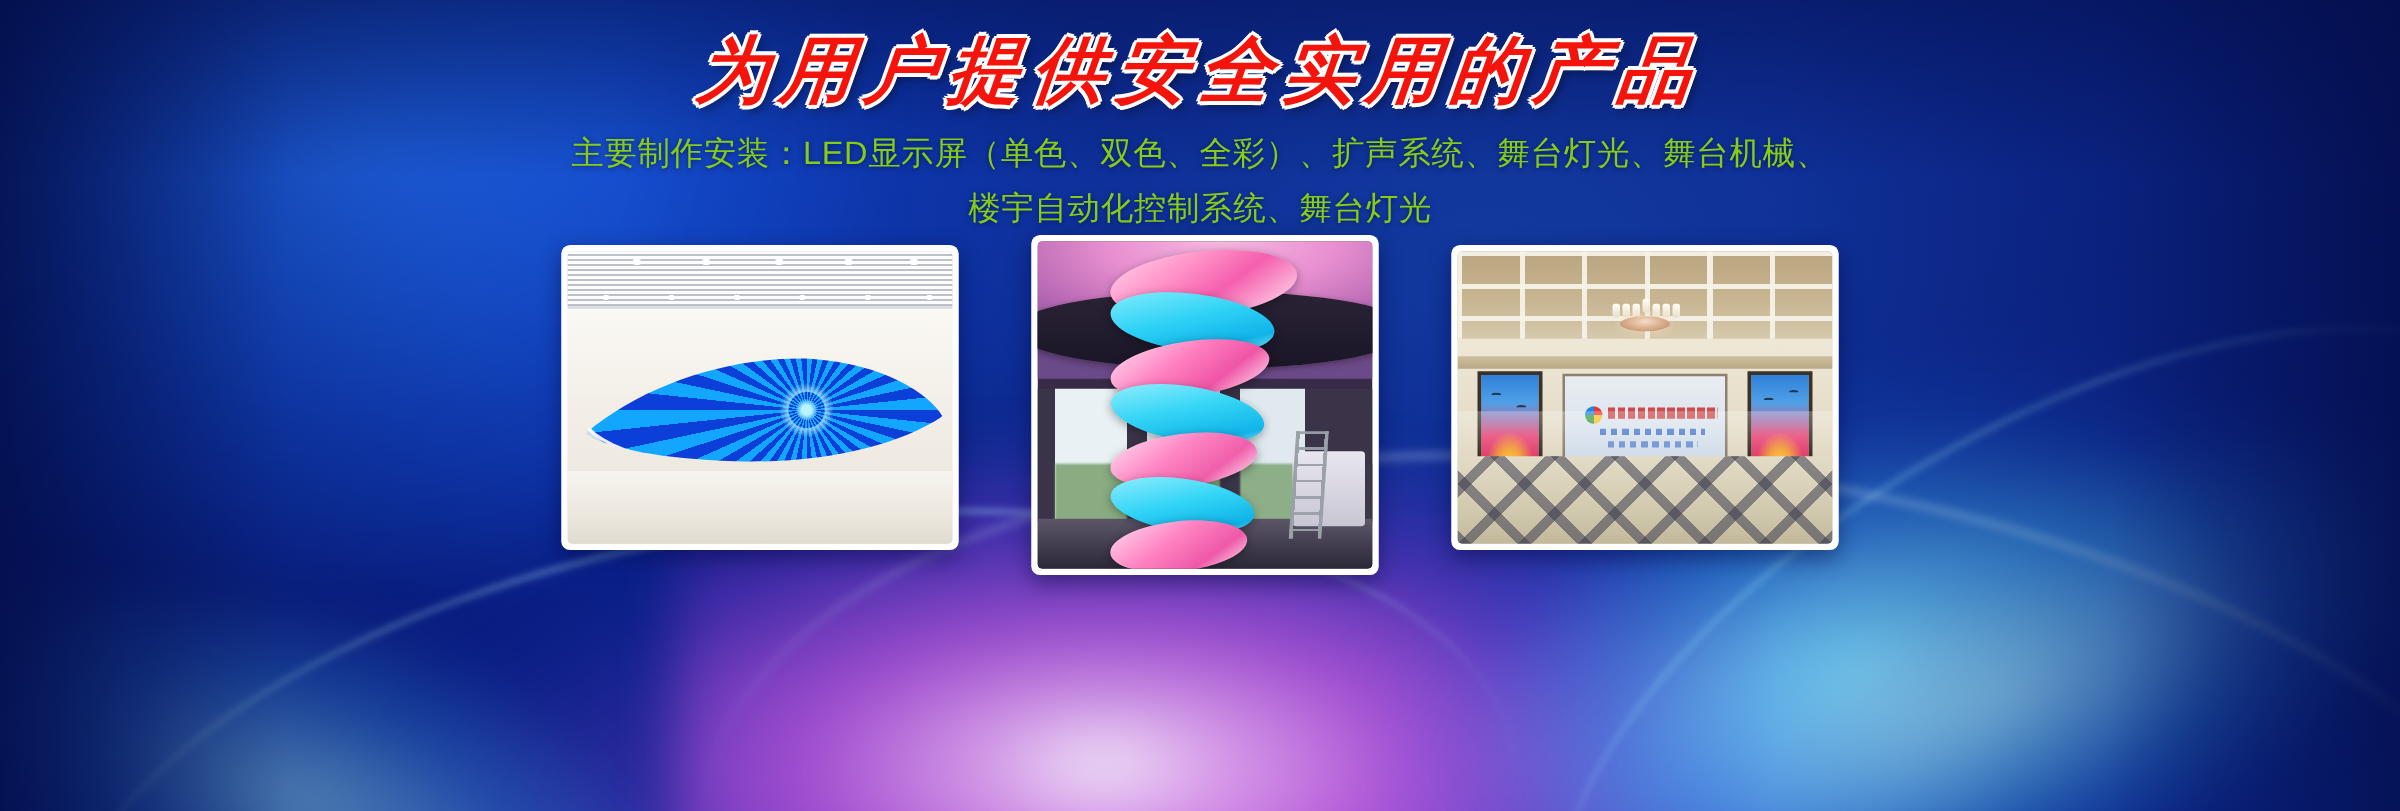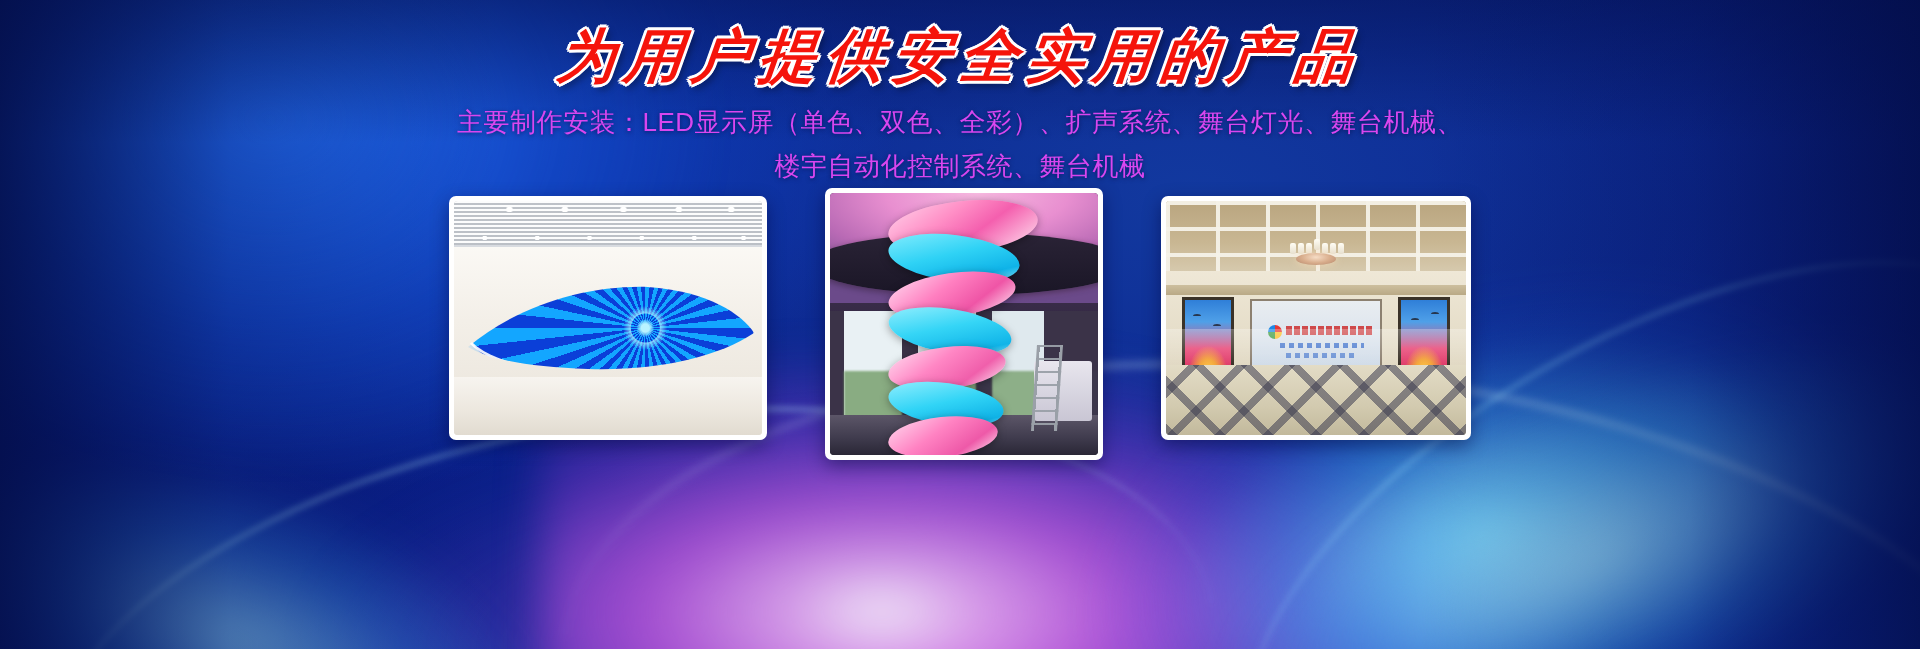--- a/index.html
+++ b/index.html
@@ -128,21 +128,21 @@
     transform:skewX(-6deg);
     white-space:nowrap;
   }
 
   
   .subtitle-wrap{
     position:absolute; top:100px; left:0; width:100%;
     text-align:center; z-index:10;
   }
   .subtitle-line{
-    color:#d946ef;
+    color:#84cc16;
     font-size:26px;
     line-height:44px;
     letter-spacing:.5px;
     font-weight:400;
     text-shadow:0 1px 4px rgba(0,10,60,.6);
     white-space:nowrap;
   }
 
   
   .gallery{
@@ -398,21 +398,21 @@
   <div class="streak streak-b"></div>
   <div class="streak streak-c"></div>
   <div class="bg-vignette"></div>
 
   <div class="headline-wrap">
     <div class="headline">为用户提供安全实用的产品</div>
   </div>
 
   <div class="subtitle-wrap">
     <div class="subtitle-line">主要制作安装：LED显示屏（单色、双色、全彩）、扩声系统、舞台灯光、舞台机械、</div>
-    <div class="subtitle-line">楼宇自动化控制系统、舞台机械</div>
+    <div class="subtitle-line">楼宇自动化控制系统、舞台灯光</div>
   </div>
 
   <div class="gallery">
 
     <div class="photo p1">
       <div class="photo-inner">
         <div class="ph1-bg"></div>
         <div class="ph1-wall"></div>
         <div class="ph1-ceiling"></div>
         <div class="ph1-floor"></div>

